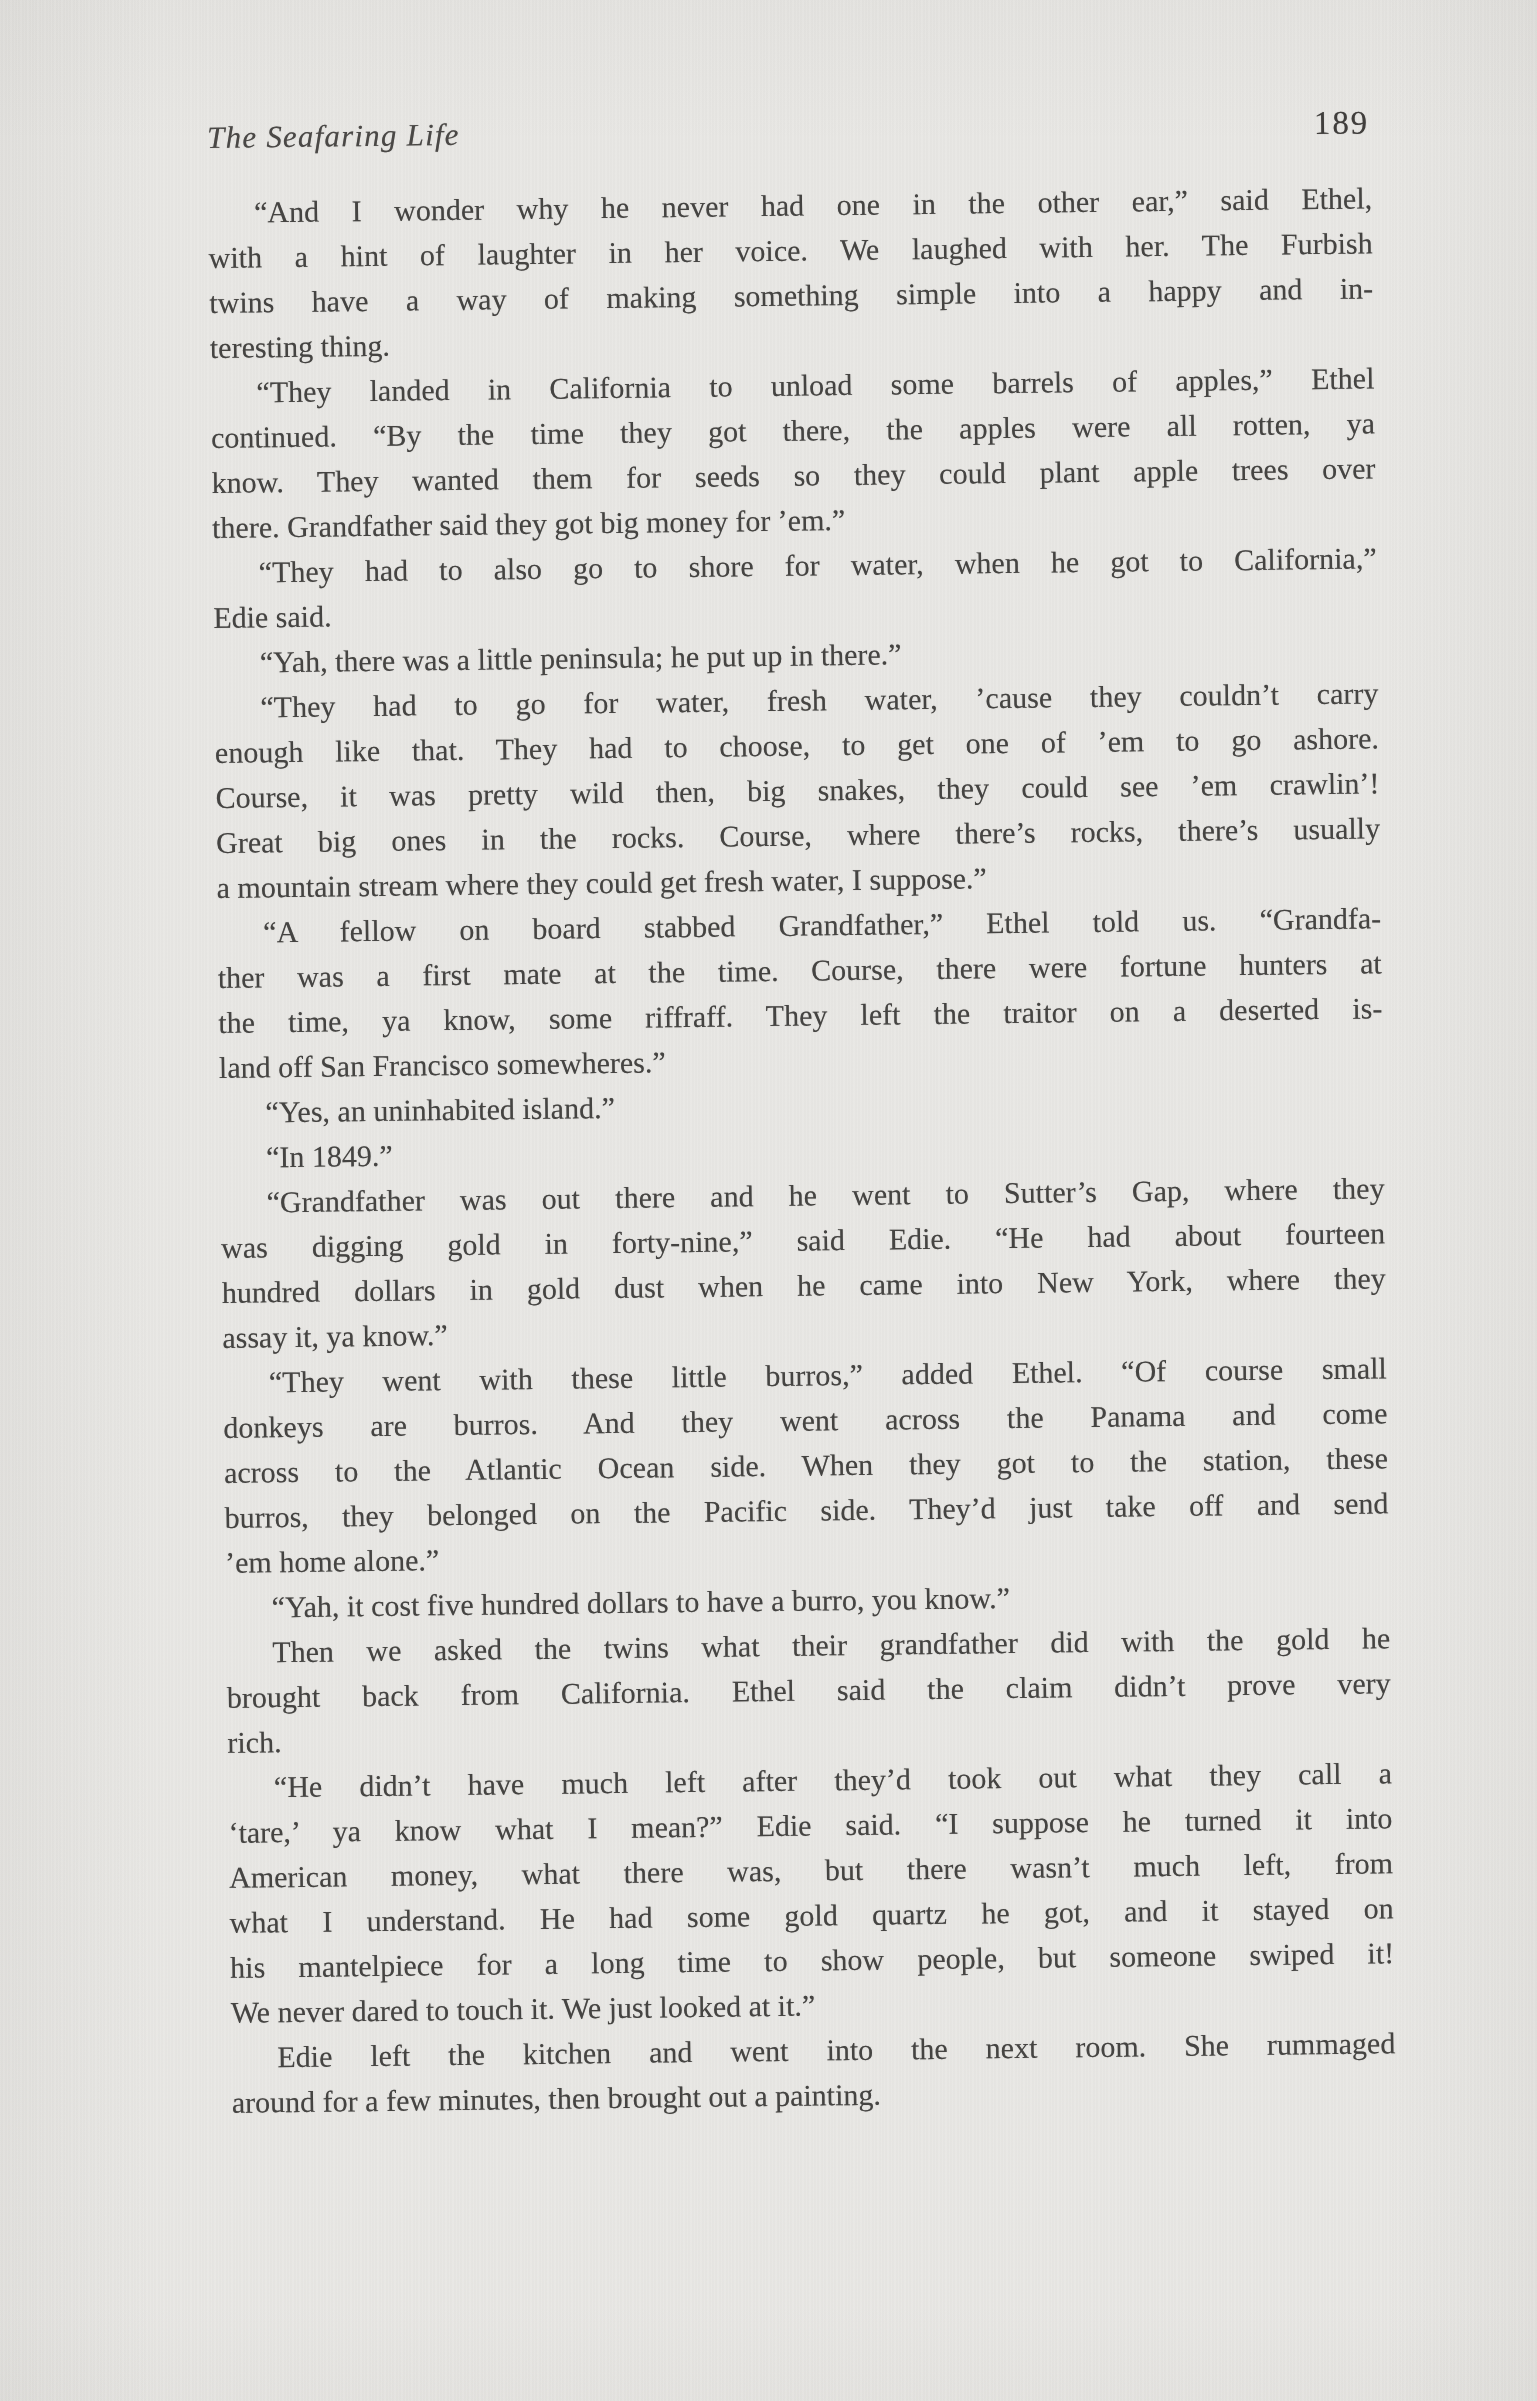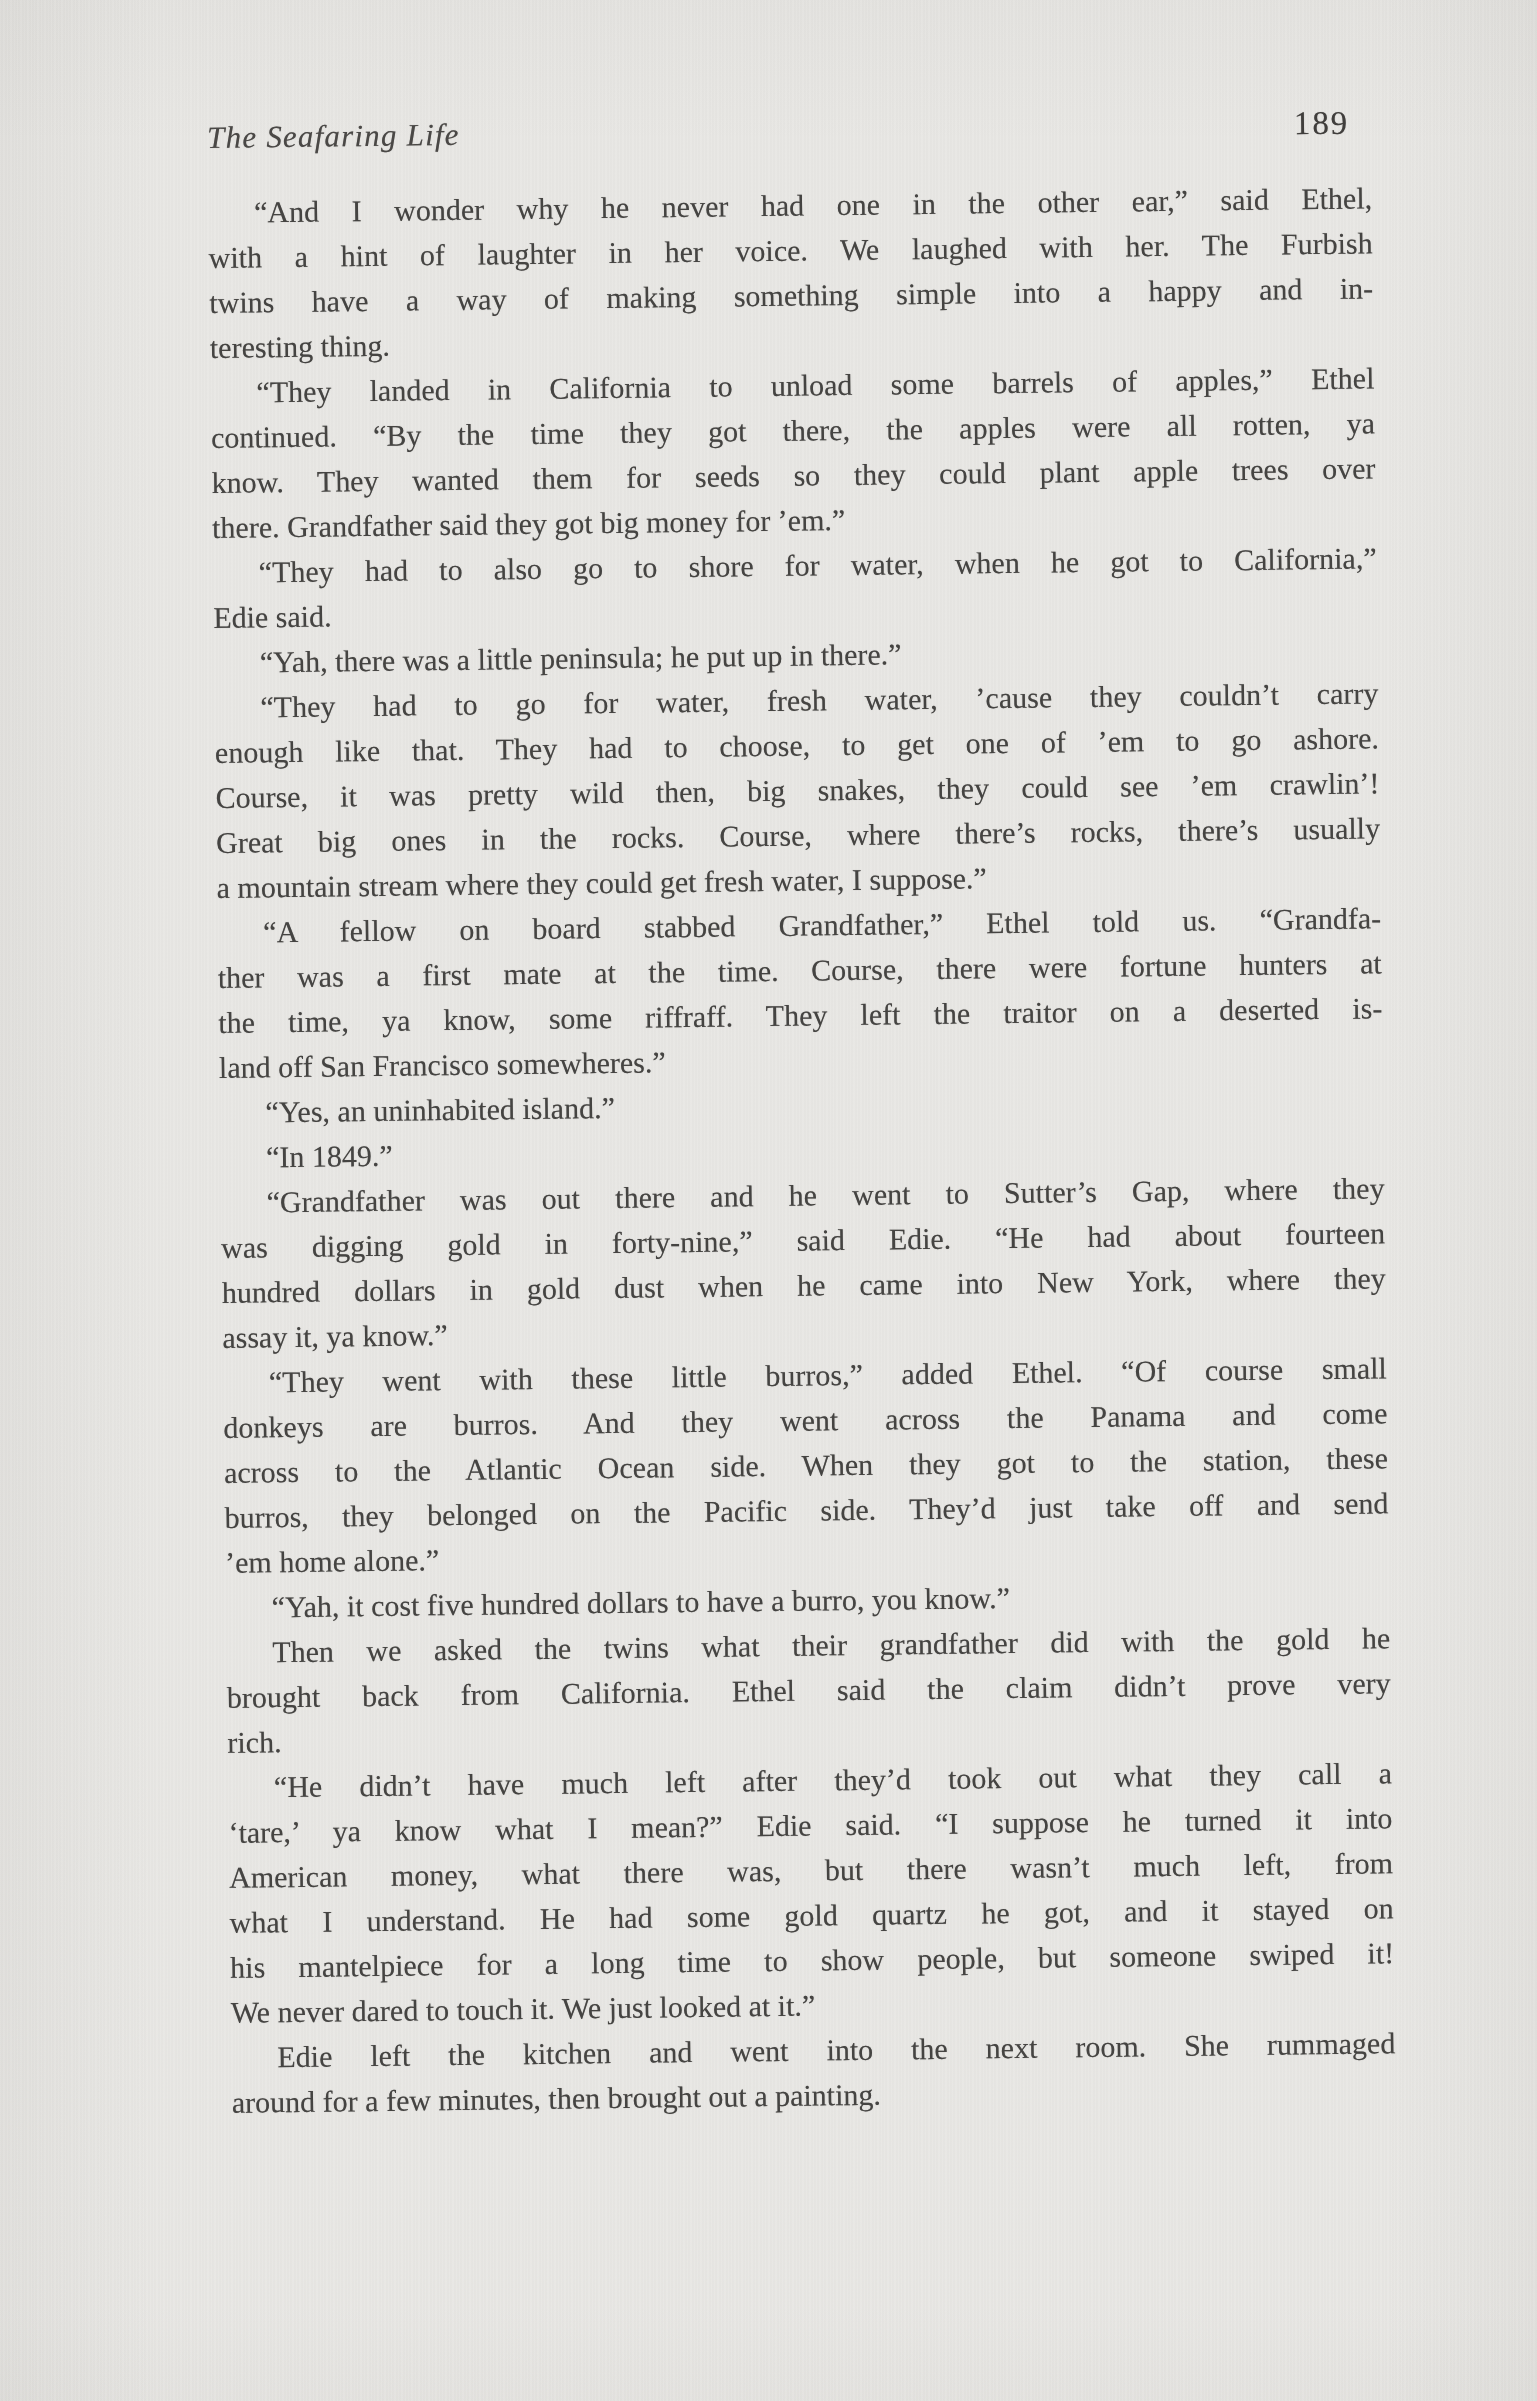--- a/index.html
+++ b/index.html
@@ -47,21 +47,21 @@
     font-style: italic;
     font-size: 31px;
     letter-spacing: 1.2px;
     color: #4a4846;
     text-shadow: 0 0 0.7px rgba(74,72,70,0.55);
   }
   .page-number {
     font-size: 33px;
     letter-spacing: 1.9px;
     color: #403e3c;
-    margin-right: 22px;
+    margin-right: 2px;
     text-shadow: 0 0 0.7px rgba(64,62,60,0.55);
   }
   .body-text {
     margin-top: 31px;
     font-size: 30px;
     line-height: 45px;
   }
   .line {
     text-align: justify;
     text-align-last: justify;

